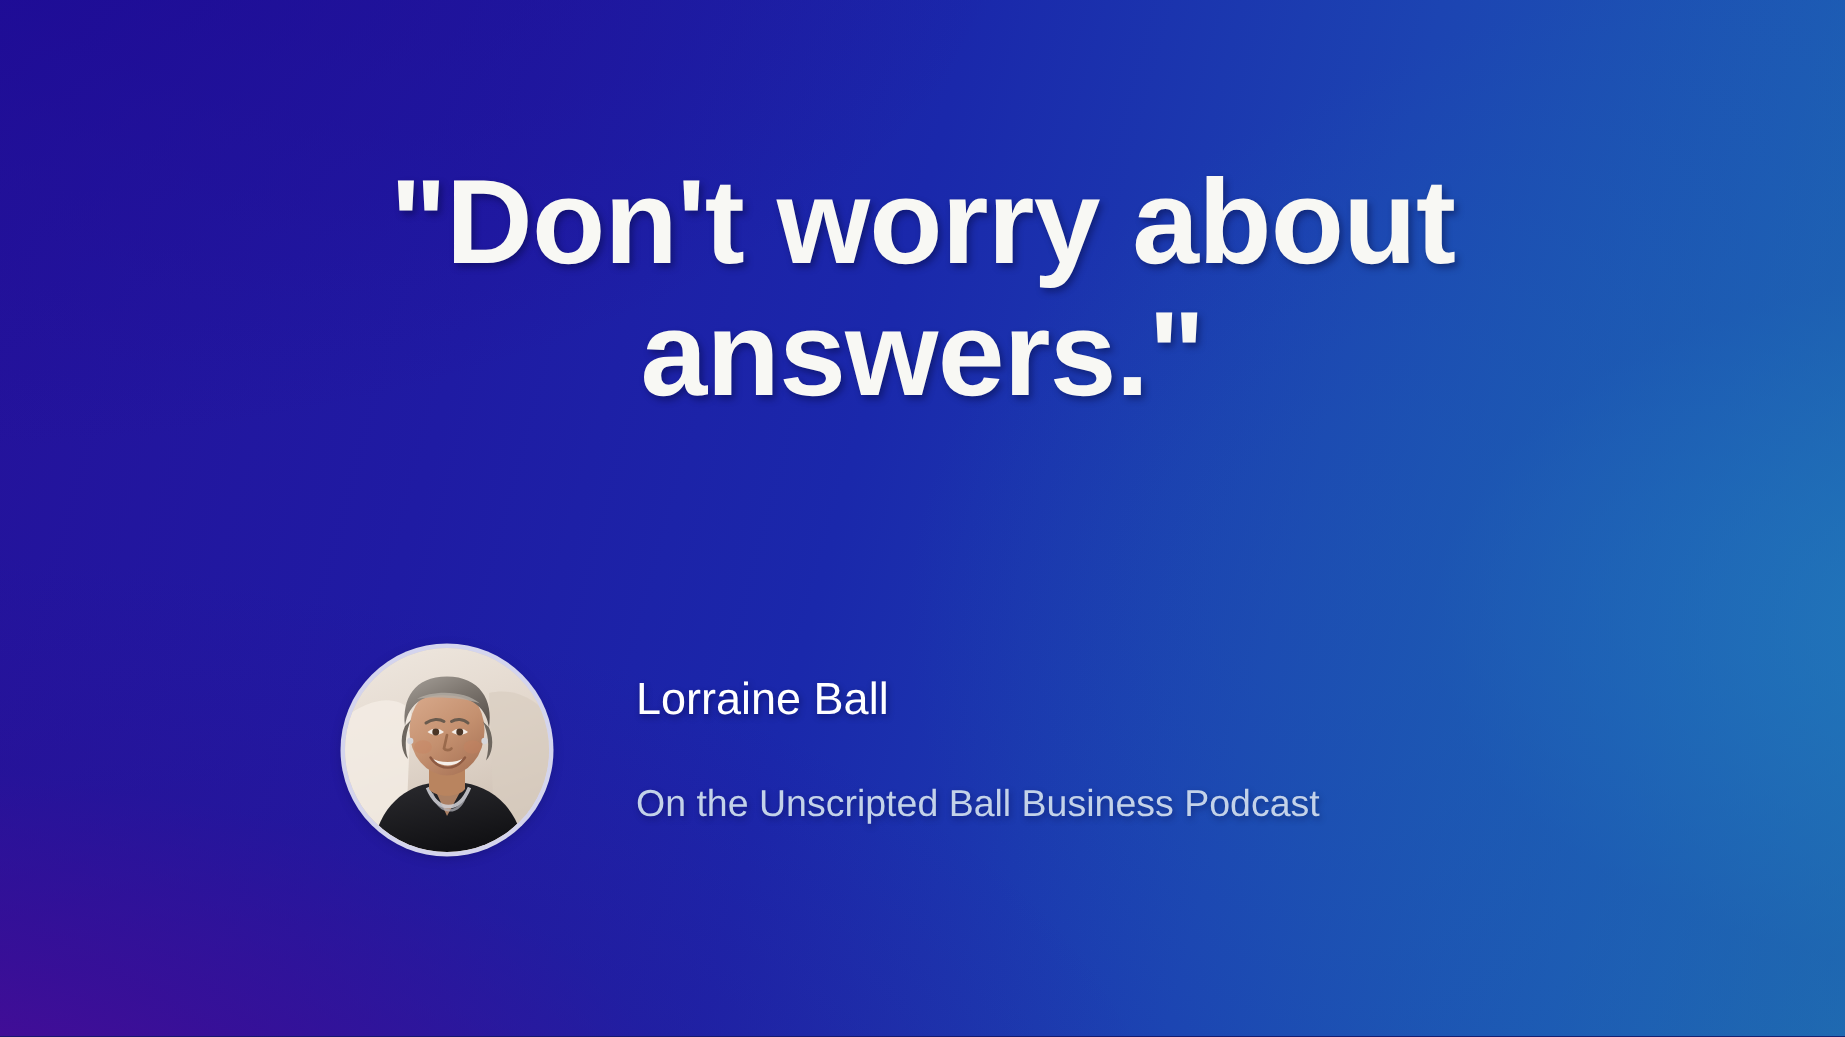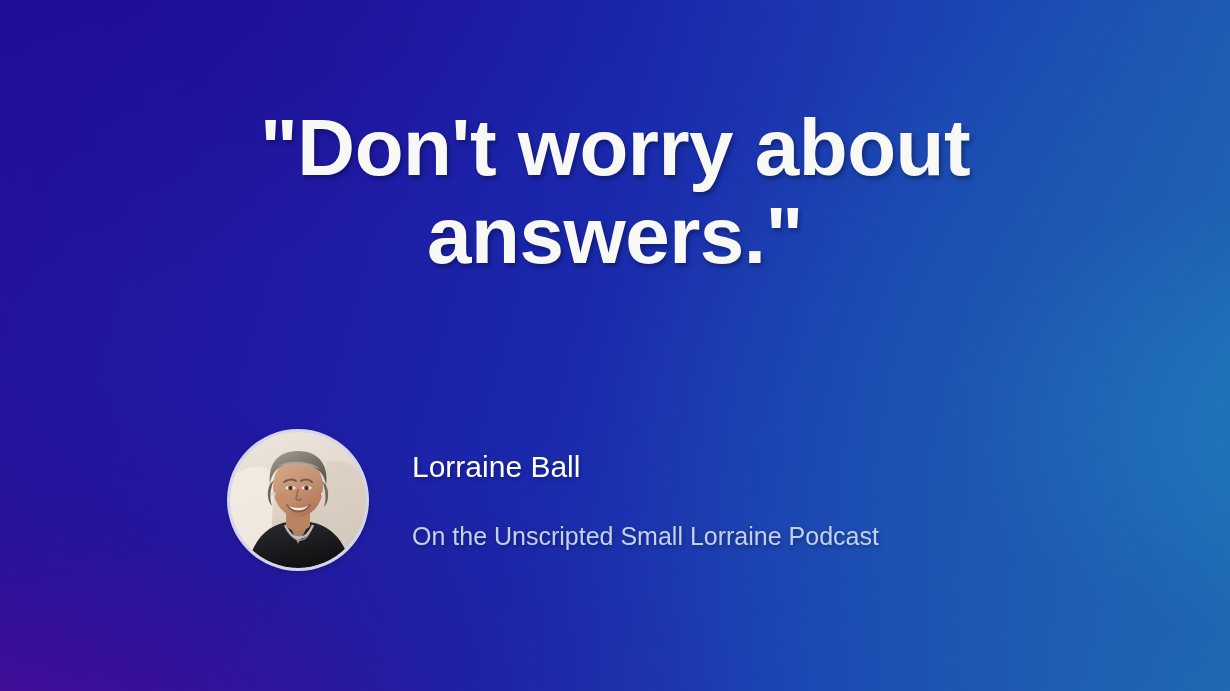--- a/index.html
+++ b/index.html
@@ -97,21 +97,21 @@
     border-radius: 50%;
     flex: 0 0 auto;
     background: #ded6cf;
     box-shadow: 0 0 0 3px rgba(228, 229, 245, 0.92),
                 0 2px 9px rgba(4, 5, 48, 0.42);
     overflow: hidden;
   }
   .avatar svg { display: block; width: 100%; height: 100%; }
 
   .attr-text {
-    margin-left: 46px;
+    margin-left: 58px;
     display: flex;
     flex-direction: column;
     justify-content: center;
     gap: 20px;
   }
   .attr-name {
     font-size: 30px;
     line-height: 38px;
     font-weight: 400;
     color: #ffffff;
@@ -212,18 +212,18 @@
             <ellipse cx="85" cy="66" rx="6" ry="4.5" fill="#c9825f" opacity="0.35"></ellipse>
 
             <circle cx="43.5" cy="62" r="2.1" fill="#d6d6da"></circle>
             <circle cx="93" cy="62" r="2.1" fill="#d6d6da"></circle>
           </g>
         </svg>
       </div>
 
       <div class="attr-text">
         <div class="attr-name">Lorraine Ball</div>
-        <div class="attr-sub">On the Unscripted Small Lorraine Podcast</div>
+        <div class="attr-sub">On the Unscripted Ball Business Podcast</div>
       </div>
 
     </div>
   </div>
 </div>
 
 </body></html>

